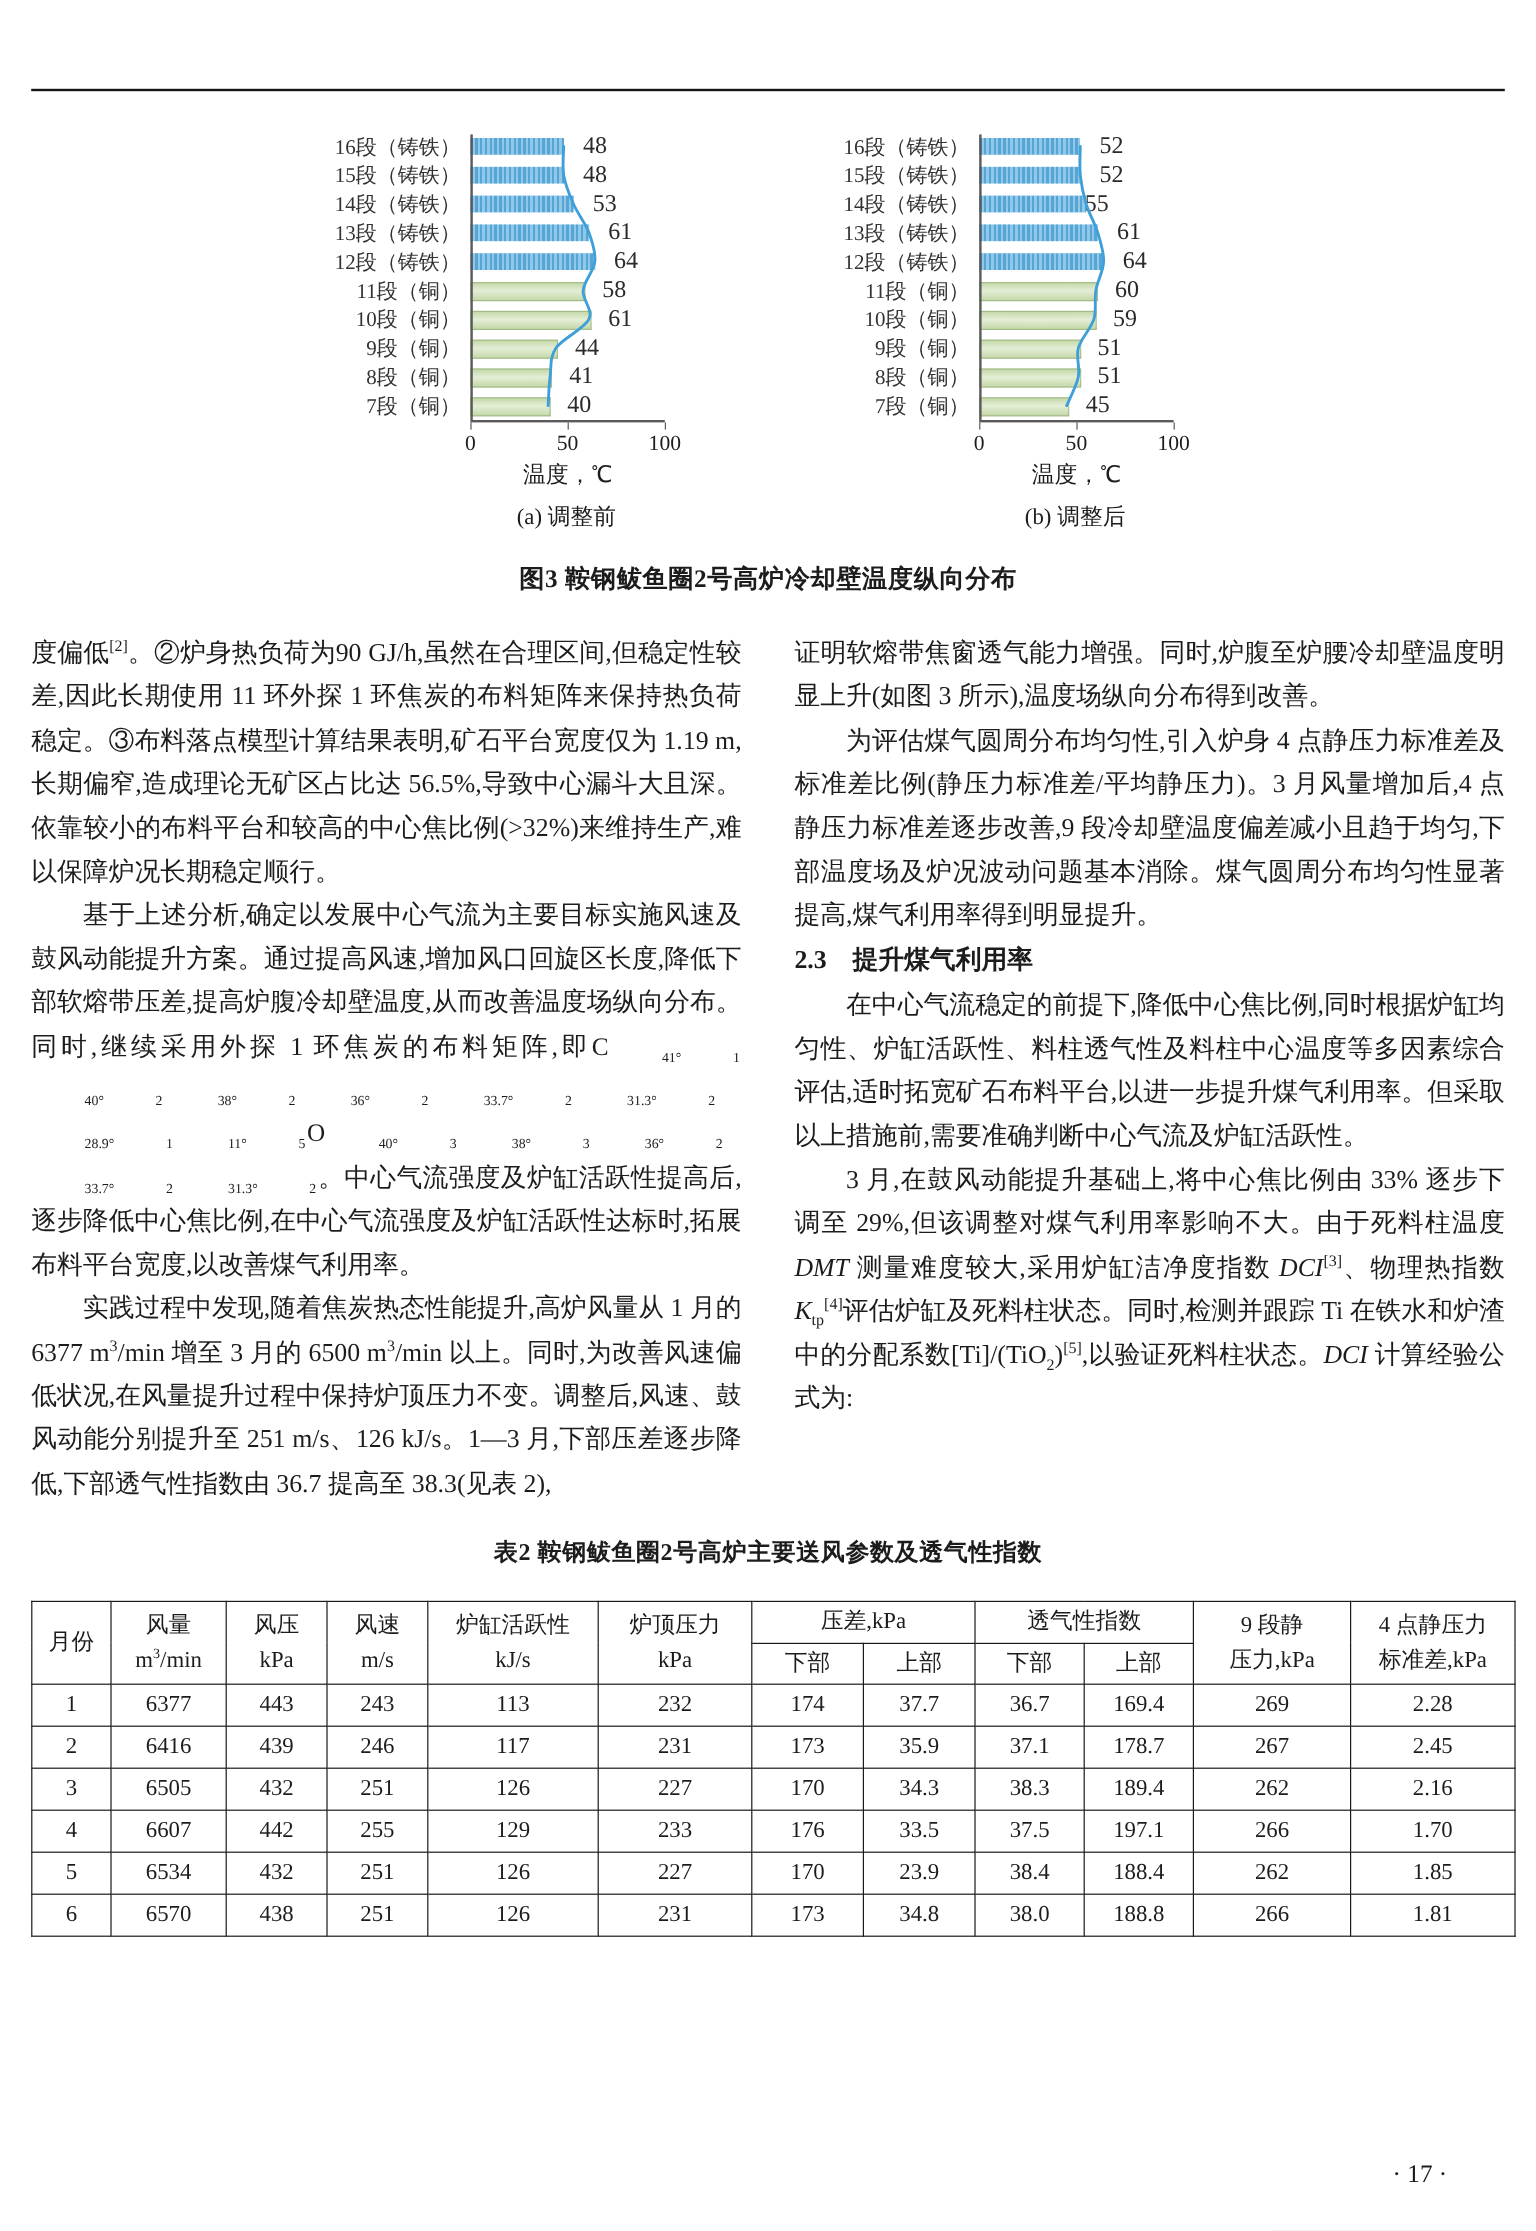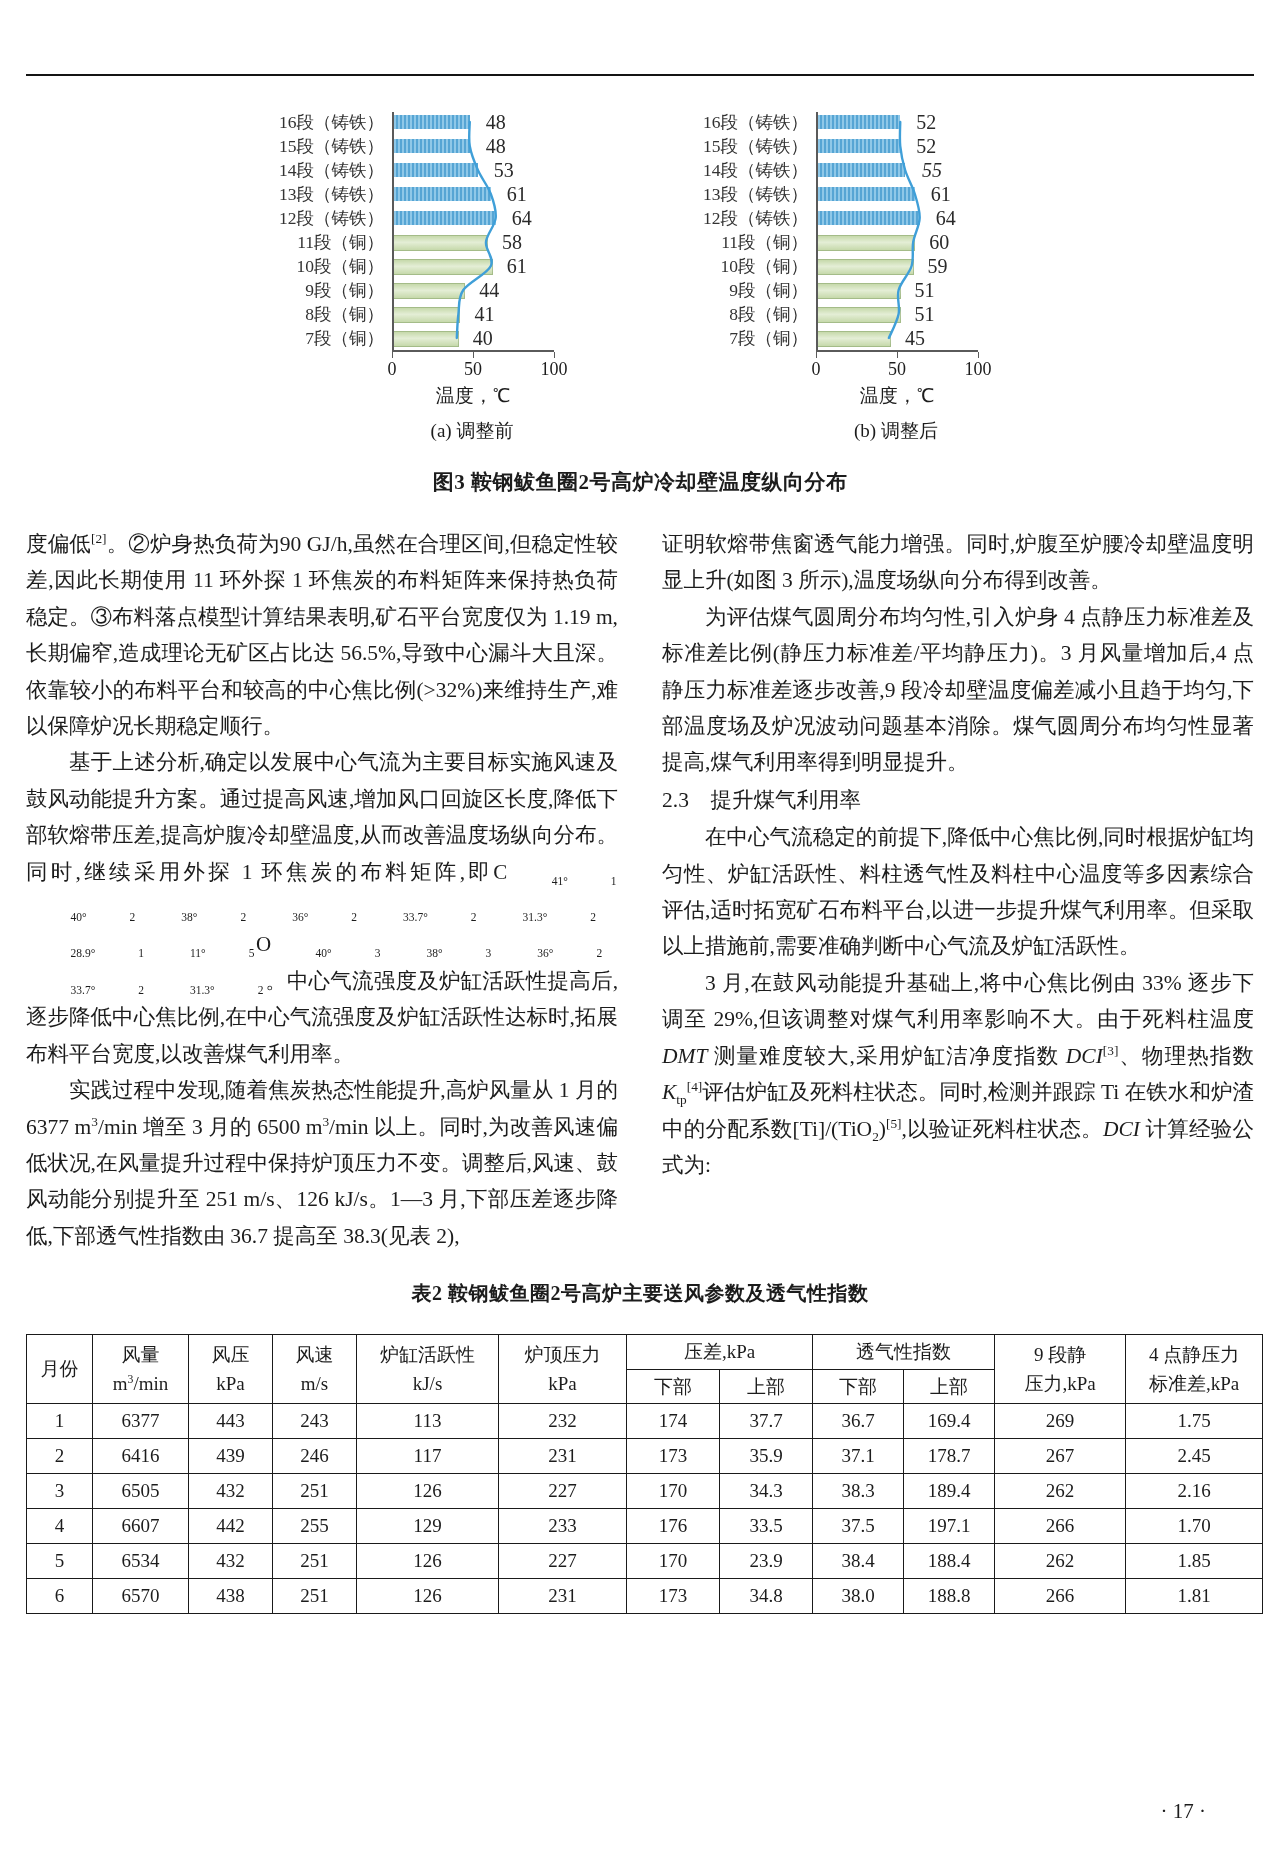--- a/index.html
+++ b/index.html
@@ -33,21 +33,21 @@
   .ticklabels b{position:absolute;font-weight:normal;transform:translateX(-50%);top:0;}
   .xlabel{margin-left:140px;width:162px;text-align:center;font-size:19px;margin-top:0;}
   .subcap{margin-left:120px;width:200px;text-align:center;font-size:19px;margin-top:9px;}
   .fig-caption{text-align:center;font-weight:bold;font-size:21px;margin-top:24px;letter-spacing:.5px;}
   
   .cols{display:flex;gap:44px;margin-top:30px;}
   .col{width:592px;font-size:21.5px;line-height:36.4px;text-align:justify;}
   .col p{margin:0;}
   p.indent{text-indent:2em;}
   p.continued{text-indent:0;}
-  h3.heading{font-size:21.5px;margin:1px 0;font-weight:normal;}
+  h3.heading{font-size:21.5px;margin:1px 0;font-weight:bold;}
   sup{font-size:.62em;line-height:0;}
   sub{font-size:.62em;line-height:0;}
   .mxb{font-size:21px;}
   .mxc{display:inline-flex;font-size:11.5px;line-height:1.15;
        vertical-align:-6px;margin:0 1.5px;text-align:left;}
   .mxc b{font-weight:normal;display:block;}
   
   .table-sec{margin-top:26px;}
   .tbl-caption{text-align:center;font-weight:bold;font-size:20px;margin-bottom:27px;letter-spacing:.5px;}
   table.params{width:100%;border-collapse:collapse;table-layout:fixed;font-size:19px;text-align:center;}
@@ -171,21 +171,21 @@
               <span class="clabel">15段（铸铁）</span>
               <div class="cplot">
                 <div class="cbar cast" style="width: 84.24px;"></div>
                 <span class="cval" style="left: 100.24px;">52</span>
               </div>
             </div>
             <div class="crow">
               <span class="clabel">14段（铸铁）</span>
               <div class="cplot">
                 <div class="cbar cast" style="width: 89.1px;"></div>
-                <span class="cval" style="left: 106px; font-style: italic;">55</span>
+                <span class="cval" style="left: 88px;">55</span>
               </div>
             </div>
             <div class="crow">
               <span class="clabel">13段（铸铁）</span>
               <div class="cplot">
                 <div class="cbar cast" style="width: 98.82px;"></div>
                 <span class="cval" style="left: 114.82px;">61</span>
               </div>
             </div>
             <div class="crow">
@@ -369,21 +369,21 @@
               <td>6377</td>
               <td>443</td>
               <td>243</td>
               <td>113</td>
               <td>232</td>
               <td>174</td>
               <td>37.7</td>
               <td>36.7</td>
               <td>169.4</td>
               <td>269</td>
-              <td>1.75</td>
+              <td>2.28</td>
             </tr>
             <tr>
               <td>2</td>
               <td>6416</td>
               <td>439</td>
               <td>246</td>
               <td>117</td>
               <td>231</td>
               <td>173</td>
               <td>35.9</td>

